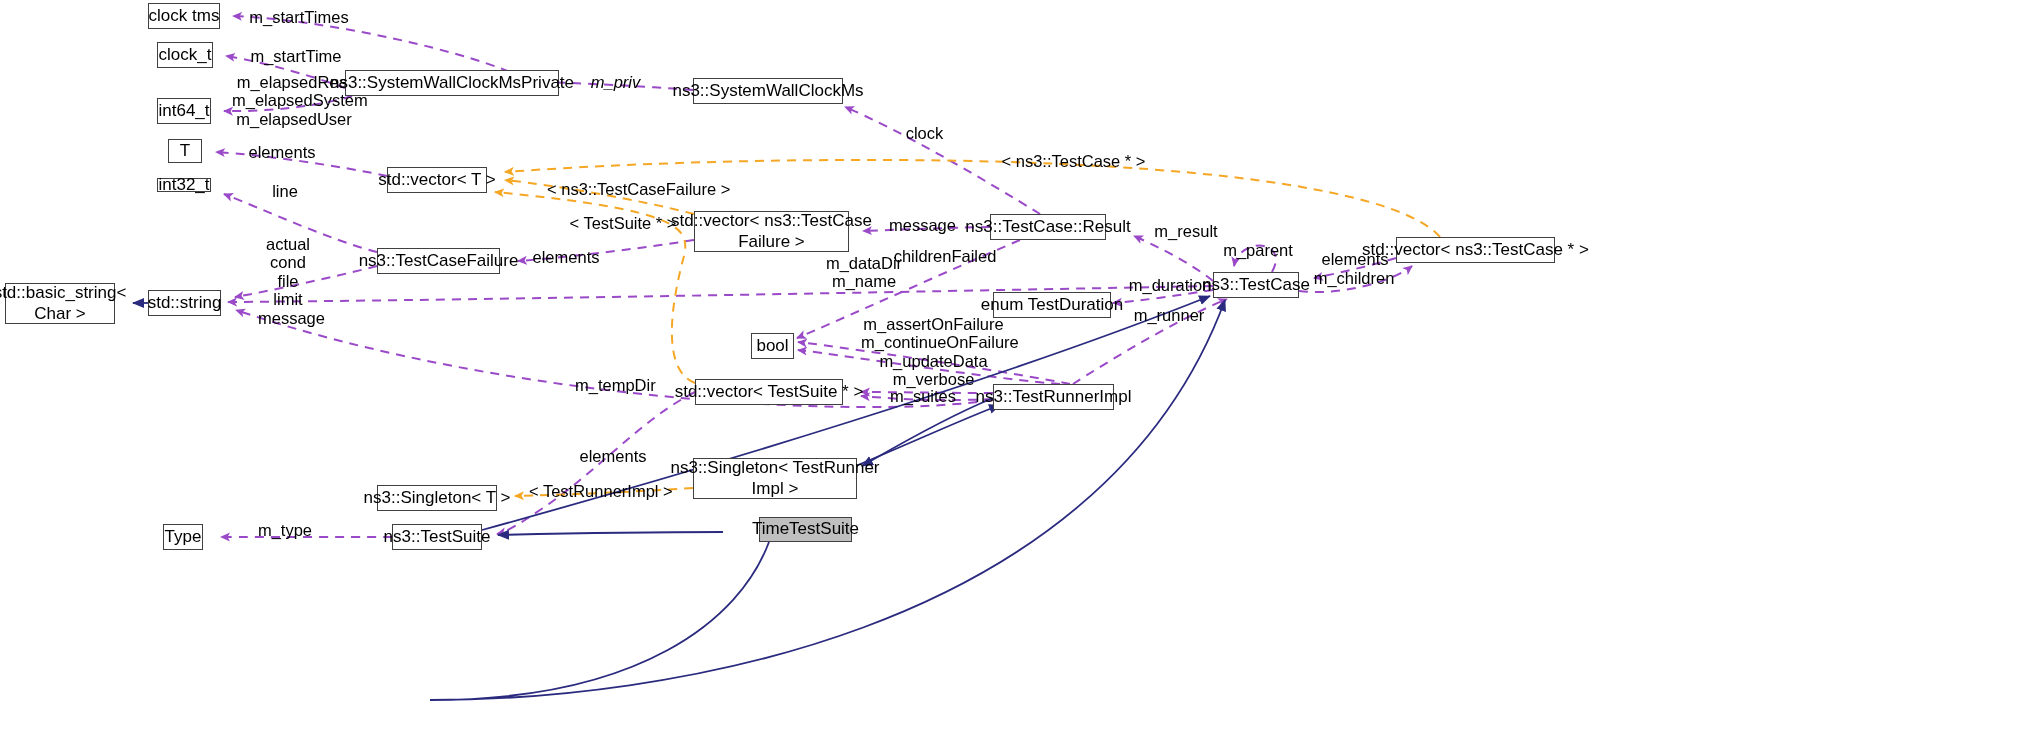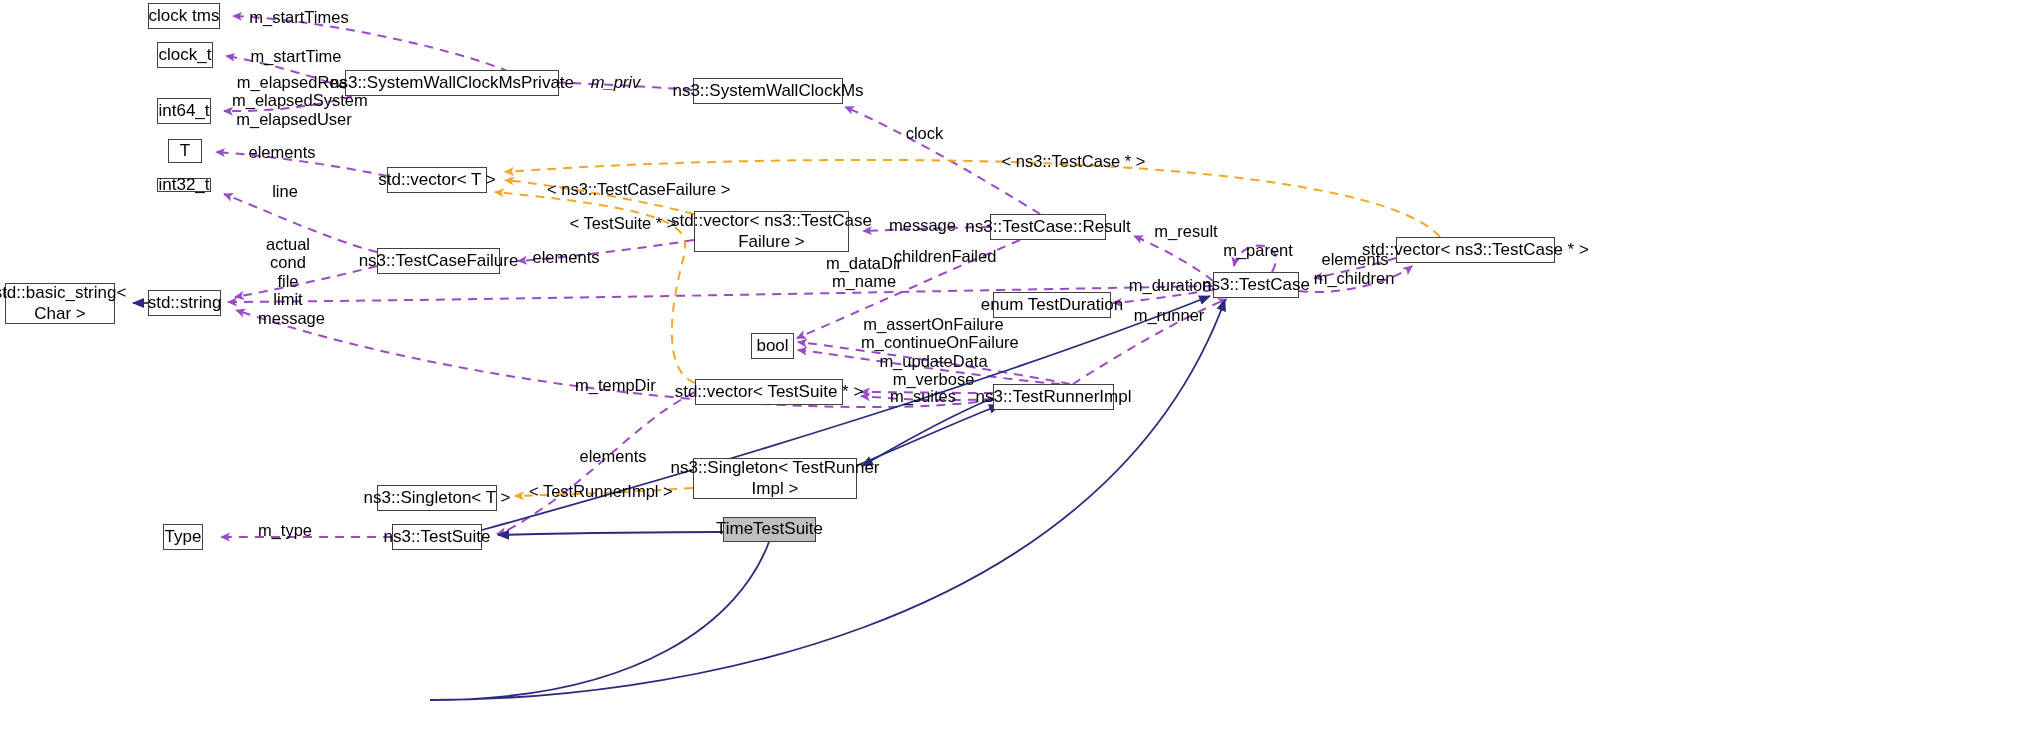--- a/index.html
+++ b/index.html
@@ -36,20 +36,21 @@
     align-items: center;
     justify-content: center;
     text-align: center;
     white-space: pre;
     padding: 2px 5px;
     z-index: 4;
   }
   .node.highlight {
     background: #bfbfbf;
     border-color: #404040;
+    margin-left: 36px;
   }
   .edge-label {
     position: absolute;
     font-size: 16.5px;
     color: #000000;
     line-height: 1.12;
     white-space: pre;
     text-align: center;
     z-index: 3;
     background: transparent;

